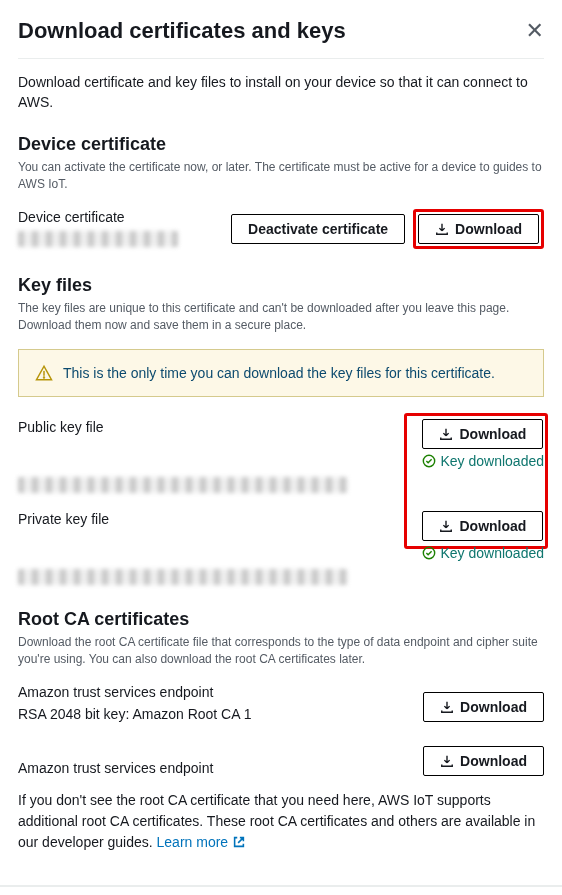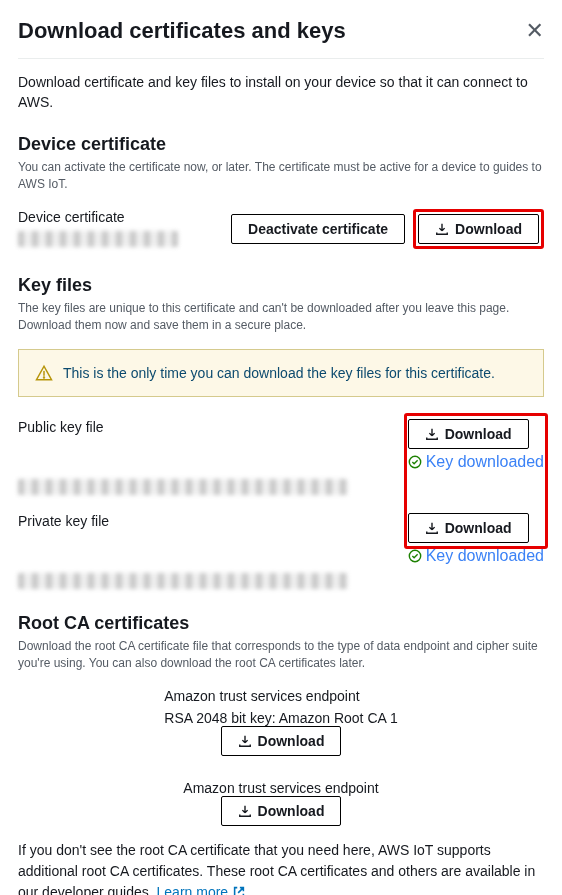--- a/index.html
+++ b/index.html
@@ -16,34 +16,34 @@
 .row-left { flex: 1; min-width: 0; }
 .row-right { display: flex; gap: 8px; align-items: center; flex-direction: row; }
 .blur { height: 16px; background: repeating-linear-gradient(90deg, #b0b0b0 0 6px, #e8e8e8 6px 14px); filter: blur(2px); opacity: 0.7; border-radius: 2px; }
 .blur-sm { width: 160px; }
 .blur-lg { width: 330px; }
 .btn { display: inline-flex; align-items: center; gap: 6px; padding: 6px 16px; font-size: 14px; font-weight: 700; border: 1px solid #000000; background: #fff; color: #16191f; cursor: pointer; border-radius: 2px; }
 .btn svg { width: 14px; height: 14px; }
 .highlight { border: 3px solid #e60000; border-radius: 3px; padding: 2px; }
 .key-block { position: relative; margin-bottom: 18px; }
 .key-col { display: flex; flex-direction: column; align-items: flex-start; gap: 4px; }
-.status { display: flex; align-items: center; gap: 4px; font-size: 16px; color: #3b82f6; }
+.status { display: flex; align-items: center; gap: 4px; font-size: 14px; color: #0f766e; }
 .status svg { width: 14px; height: 14px; }
 .alert { display: flex; align-items: center; gap: 10px; padding: 14px 16px; border: 1px solid #d5ca8d; background: #fdf8e7; margin-bottom: 22px; }
 .alert svg { width: 18px; height: 18px; flex-shrink: 0; }
 .alert-text { font-size: 14px; color: #0c4a6e; }
 .section { margin-bottom: 24px; }
 .link { color: #0073bb; text-decoration: none; display: inline-flex; align-items: center; gap: 4px; }
 .link svg { width: 14px; height: 14px; }
 .footnote { line-height: 1.5; margin-top: 8px; }
 .footer { display: flex; justify-content: flex-end; padding: 14px 18px 18px 18px; border-top: 1px solid #eaeded; }
 hr.sep { border: none; border-top: 1px solid #eaeded; margin: 0; }
 .keyfiles-highlight { border: 3px solid #e60000; padding: 8px; position: absolute; right: -4px; top: -6px; width: 144px; height: 136px; pointer-events: none; border-radius: 3px;}
 .cert-row-wrap { display:flex; justify-content:space-between; align-items:flex-start; margin-bottom:26px;}
-.rsa-row { display:flex; justify-content:space-between; align-items:center; margin-bottom:24px;flex-direction:column;}
+.rsa-row { display:flex; justify-content:space-between; align-items:flex-end; margin-bottom:24px;}
 .rsa-left { flex:1;}
 .rsa-key { font-size:14px; margin-top:6px;}
 .endpoint-label{ font-size:14px; color:#16191f;}
 </style>
 </head>
 <body>
 
 <div class="modal">
   <div class="header">
     <h1>Download certificates and keys</h1>

